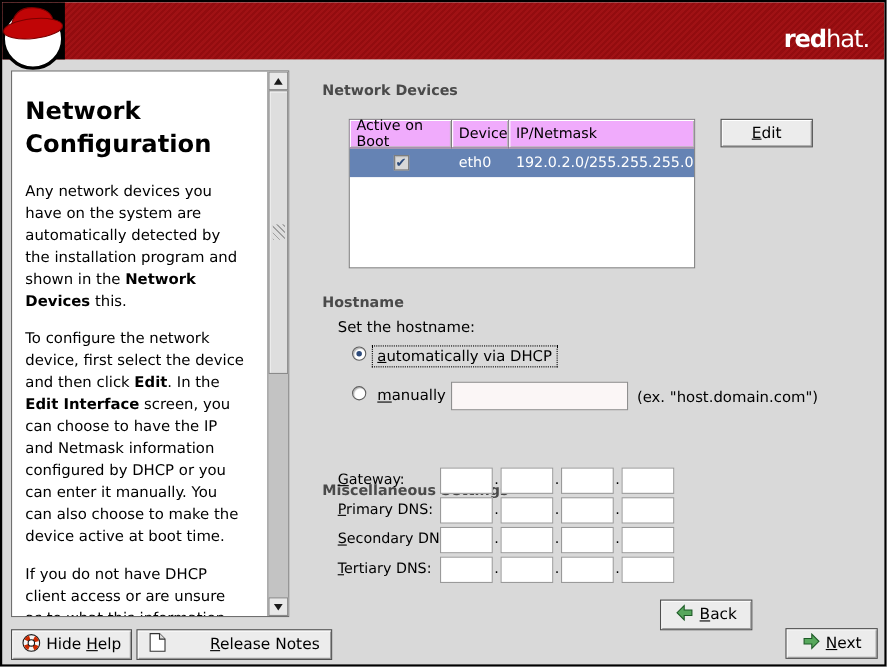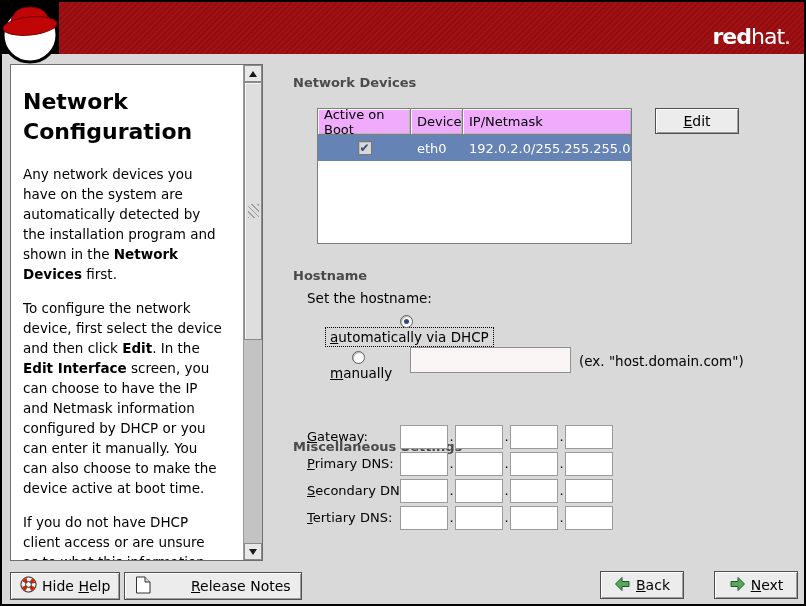--- a/index.html
+++ b/index.html
@@ -58,21 +58,21 @@
   .w1 { width:93px; } .w2 { width:52px; } .w3 { flex:1; border-right:none; }
   .nd-row { display:flex; height:26px; background:#6583b4; color:#fff; font-size:13px; align-items:center; }
   .nd-cell { display:flex; align-items:center; padding-left:6px; }
   .nd-cell.center { justify-content:center; padding-left:0; }
   .cb { width:14px; height:14px; background:#d8d8d8; border:1px solid #767676;
         box-shadow:inset 1px 1px 0 #bfbfbf; color:#2d4b7b; font-size:12px; line-height:12px; text-align:center; }
 
   #btn-edit { left:653px; top:106px; width:84px; height:26px; }
 
   .prompt { position:absolute; left:305px; top:288px; font-size:13.5px; color:#000; }
-  .radio-row { position:absolute; display:flex; align-items:center;flex-direction:column; }
+  .radio-row { position:absolute; display:flex; align-items:flex-start; }
   #row-auto   { left:318px; top:313px; }
   #row-manual { left:318px; top:349px; }
   .radio { width:13px; height:13px; border-radius:50%; background:#fff; border:1px solid #5d5d5d;
            box-shadow:inset 1px 1px 1px #b5b5b5; position:relative; flex-shrink:0; }
   .radio.on::after { content:""; position:absolute; left:3px; top:3px; width:5px; height:5px;
            border-radius:50%; background:#2d4b7b; }
   .radio-label { margin-left:6px; font-size:13.5px; padding:1px 4px; color:#000; white-space:nowrap; }
   .focus-dotted { outline:1px dotted #000; }
   .manual-input { position:absolute; left:408px; top:345px; width:161px; height:26px;
                   background:#fbf6f6; border:1px solid #8f8f8f; font-size:13px; padding:0 4px; }
@@ -80,21 +80,21 @@
 
   .misc-grid { position:absolute; left:305px; top:421px; }
   .misc-row { display:flex; align-items:center; height:27px; }
   .misc-label { width:93px; flex-shrink:0; font-size:13px; white-space:nowrap; color:#000; }
   .octet { width:48px; height:24px; background:#fff; border:1px solid #9a9a9a;
            font-size:13px; text-align:center; padding:0 2px; }
   .dot { width:7px; text-align:center; font-size:13px; color:#000; }
 
   #btn-hide-help     { left:8px;   top:570px; height:28px; padding:0 9px; }
   #btn-release-notes { left:122px; top:570px; height:28px; padding:0 10px;gap:40px; }
-  #btn-back { left:598px; top:569px; width:84px; height:28px; }
+  #btn-back { left:598px; top:543px; width:84px; height:28px; }
   #btn-next { left:712px; top:569px; width:84px; height:28px; }
 </style>
 </head>
 <body>
 
 <div class="window">
 
   <div class="topbar">
     <div class="wordmark">
       <span class="bold">red</span><span class="reg">hat.</span>
@@ -106,21 +106,21 @@
       <circle cx="28" cy="33" r="27" fill="#fff" stroke="#000" stroke-width="3"></circle>
       <path d="M8 24 Q10 4 29 5 Q48 6 47 24 L40 28 L14 28 Z" fill="#c00506" stroke="#7a0000" stroke-width="1"></path>
       <ellipse cx="28" cy="24" rx="27" ry="9" fill="#c00506" stroke="#7a0000" stroke-width="1" transform="rotate(-6 28 24)"></ellipse>
     </svg>
   </div>
 
   <div class="help-panel">
     <div class="help-content">
       <div class="help-title">Network Configuration</div>
       <div>
-          <p><span>Any network devices you have on the system are automatically detected by the installation program and shown in the </span><b>Network Devices</b><span> first.</span></p>
+          <p><span>Any network devices you have on the system are automatically detected by the installation program and shown in the </span><b>Network Devices</b><span> this.</span></p>
           <p><span>To configure the network device, first select the device and then click </span><b>Edit</b><span>. In the </span><b>Edit Interface</b><span> screen, you can choose to have the IP and Netmask information configured by DHCP or you can enter it manually. You can also choose to make the device active at boot time.</span></p>
           <p><span>If you do not have DHCP client access or are unsure as to what this information is, please contact your Network Administrator.</span></p>
         </div>
     </div>
     <div class="scrollbar">
       <div class="sb-btn sb-up">
           <div class="tri-up"></div>
         </div>
       <div class="sb-thumb"></div>
       <div class="sb-btn sb-down">

